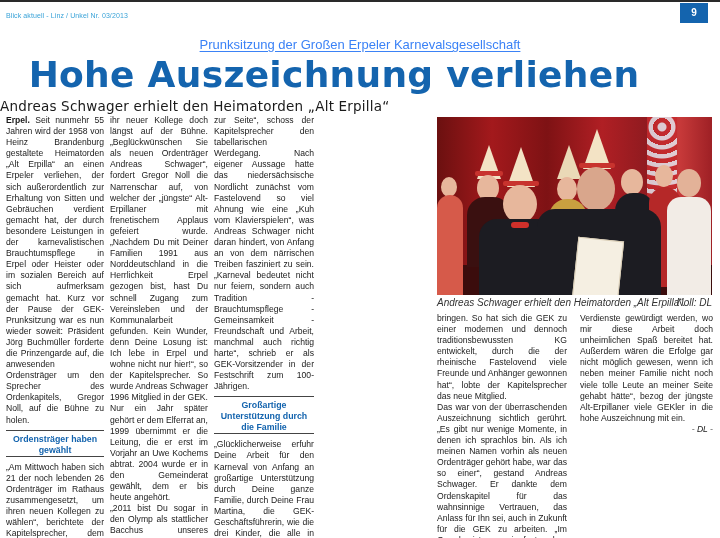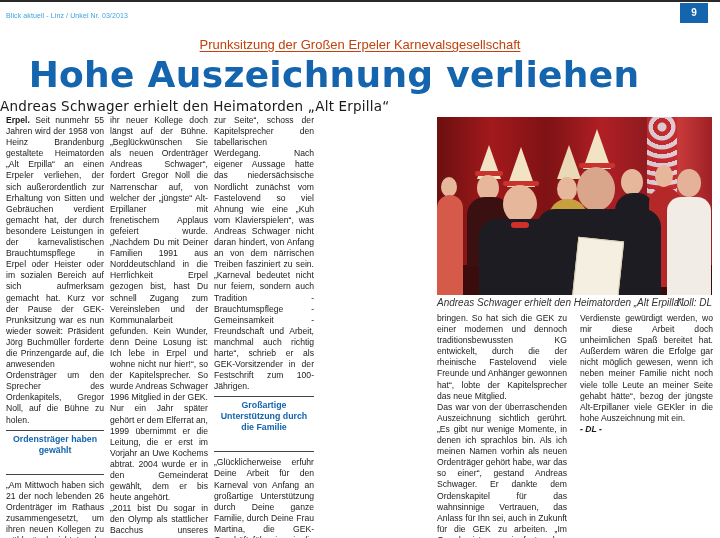--- a/index.html
+++ b/index.html
@@ -4,35 +4,35 @@
 <style>
   html, body { margin: 0; padding: 0; }
   body {
     width: 720px; height: 538px; overflow: hidden; position: relative;
     background: #ffffff; color: #1a1a1a;
     font-family: "Liberation Sans", sans-serif;
   }
   .topline { position: absolute; left: 0; top: 0; width: 720px; height: 2px; background: #2a2a2a; }
   .runhead { position: absolute; left: 6px; top: 12px; font-size: 7px; color: #3aa3d8; letter-spacing: 0.1px; }
   .pagenum { position: absolute; left: 680px; top: 3px; width: 28px; height: 20px; background: #1464ae; color: #fff; font-size: 10px; font-weight: bold; text-align: center; line-height: 20px; }
-  .kicker { position: absolute; left: 0; width: 720px; top: 37px; text-align: center; font-size: 13px; color: #c2410c; }
+  .kicker { position: absolute; left: 0; width: 720px; top: 37px; text-align: center; font-size: 13px; color: #3b82f6; }
   .kicker span { text-decoration: underline; text-underline-offset: 2px; }
   .headline { position: absolute; left: 0; width: 668px; top: 56px; text-align: center; font-size: 36px; font-weight: bold; color: #1464ae; line-height: 38px; letter-spacing: 0.3px; font-family: "DejaVu Sans", sans-serif; }
   .subhead { position: absolute; left: 0; width: 720px; top: 98px; text-align: left; font-size: 13.5px; color: #1a1a1a; letter-spacing: 0.2px; font-family: "DejaVu Sans", sans-serif; }
 
   .col { position: absolute; font-size: 8.6px; line-height: 11.1px; text-align: justify; color: #1a1a1a; font-family: "Liberation Sans", sans-serif; }
   .col p { margin: 0; }
   .col1 { left: 6px; top: 115px; width: 98px; }
   .col2 { left: 110px; top: 115px; width: 98px; }
   .col3 { left: 214px; top: 115px; width: 100px; }
   .col4 { left: 437px; top: 313px; width: 130px; }
   .col5 { left: 580px; top: 313px; width: 133px; }
-  .dl { text-align: left; font-style: italic; font-weight: bold; }
+  .dl { text-align: right; font-style: italic; }
 
-  .sect { border-top: 1.5px solid #444; border-bottom: 1.5px solid #444; color: #1464ae; font-weight: bold; text-align: center; font-size: 8.8px; line-height: 11px; padding: 3px 0 18px; margin: 4px 0 5px; }
+  .sect { border-top: 1.5px solid #444; border-bottom: 1.5px solid #444; color: #1464ae; font-weight: bold; text-align: center; font-size: 8.8px; line-height: 11px; padding: 3px 0 0; margin: 4px 0 5px; }
   .lede { font-weight: bold; }
 
   .photo { position: absolute; left: 437px; top: 117px; width: 275px; height: 178px; overflow: hidden;
     background: linear-gradient(90deg, #6b1010 0%, #a3191c 20%, #7e1214 40%, #b01f24 60%, #8c1a1f 78%, #c83a3a 88%, #9e2025 100%); }
   .photo .curtain-light { position: absolute; left: 210px; top: 0; width: 30px; height: 100px; background: repeating-radial-gradient(circle at 50% 10px, #e6e6ee 0 4px, #c72b2e 5px 9px); opacity: 0.85; }
   .photo .stage { position: absolute; left: 0; bottom: 0; width: 100%; height: 30px; background: #3b0c0c; }
   .person { position: absolute; }
   .suit { position: absolute; background: #1c1c22; border-radius: 18px 18px 0 0; }
   .face { position: absolute; background: #e7b79c; border-radius: 50%; }
   .hat { position: absolute; width: 0; height: 0; border-left: 12px solid transparent; border-right: 12px solid transparent; border-bottom: 34px solid #f3e3c5; }

